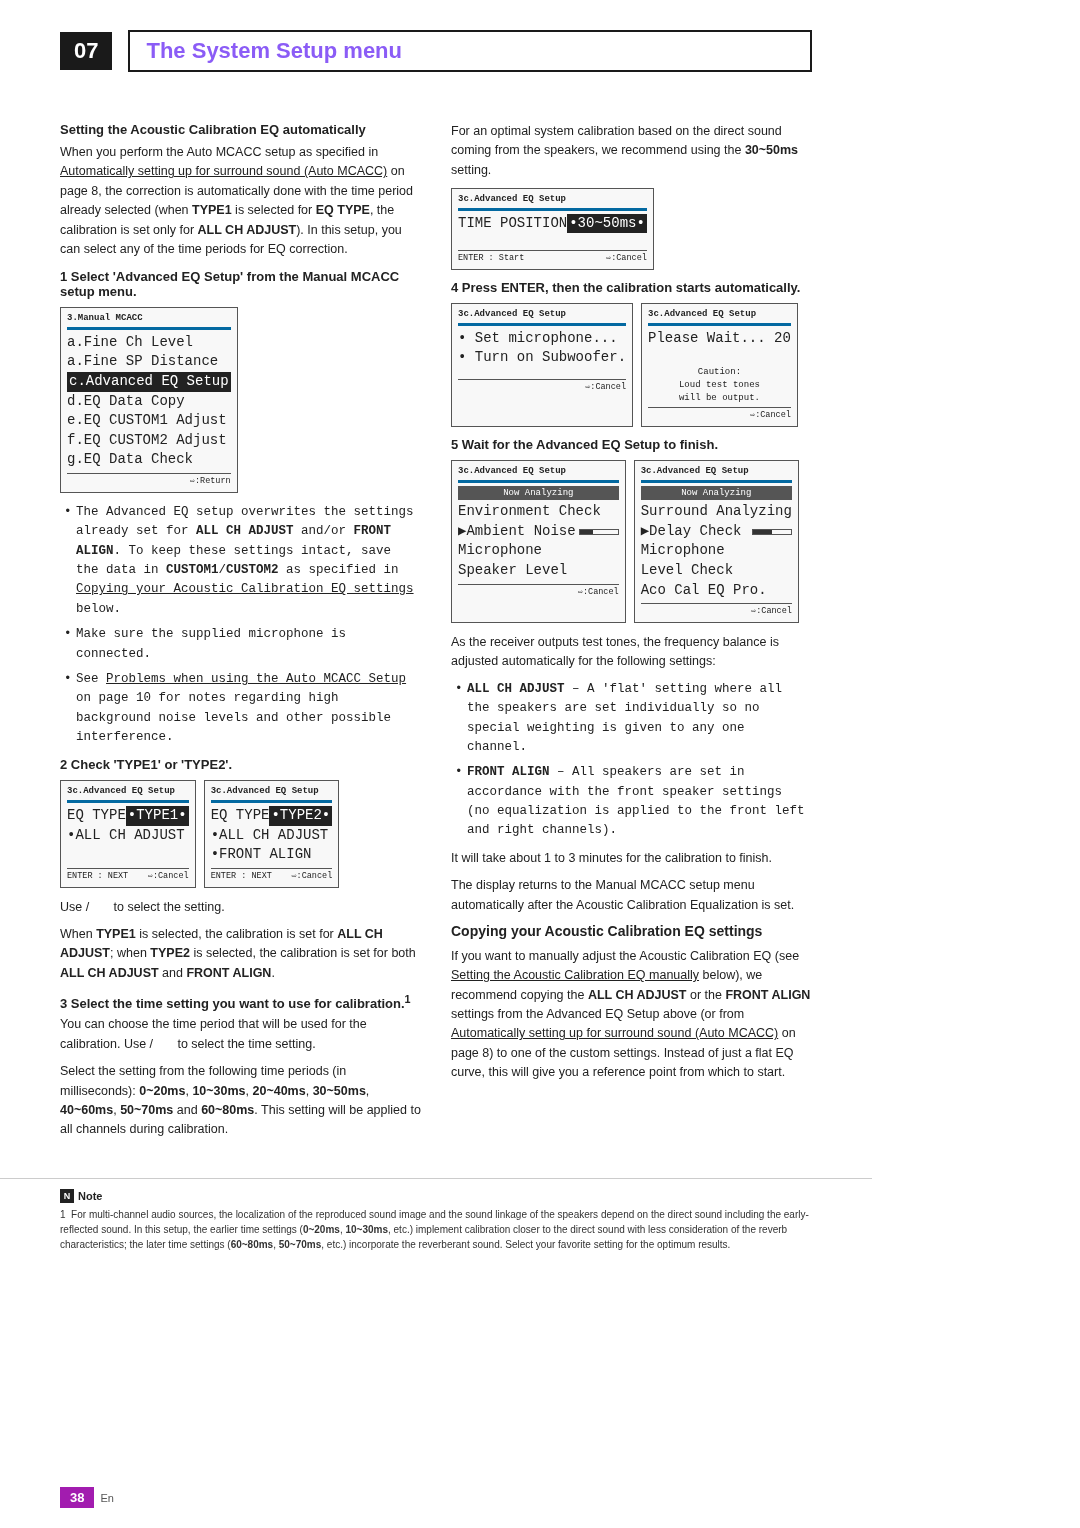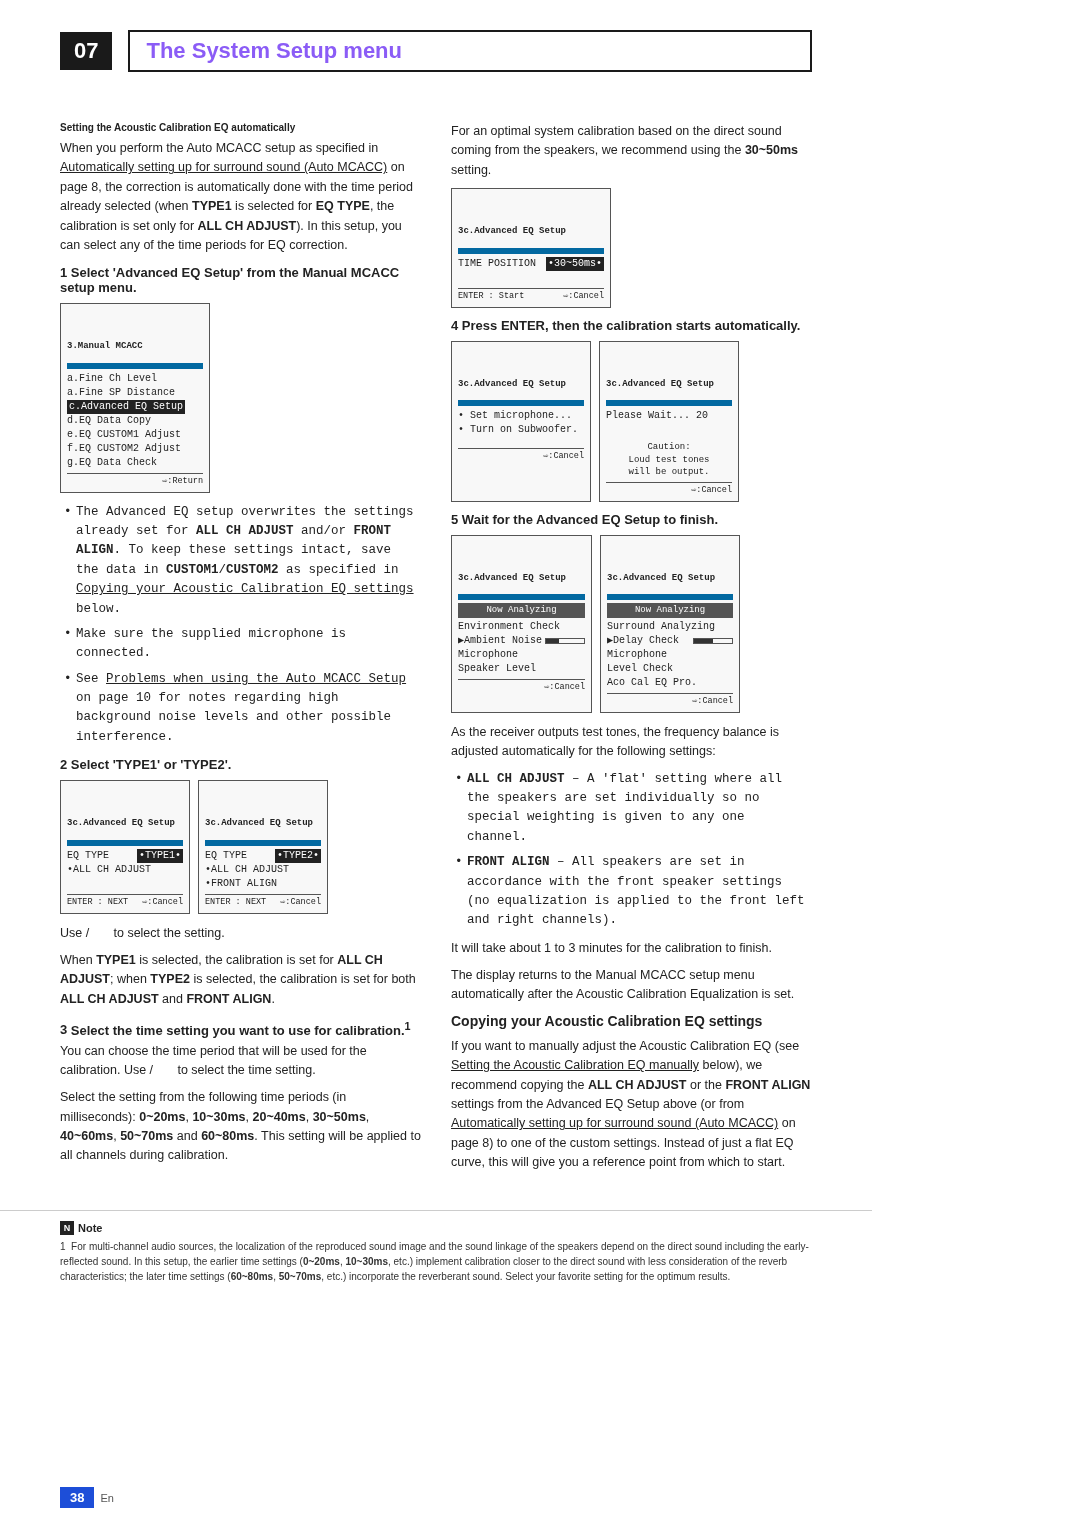--- a/index.html
+++ b/index.html
@@ -64,21 +64,21 @@
       max-width: 480px;
     }
 
     .right-column {
       flex: 1;
       max-width: 480px;
     }
 
     
     .section-heading {
-      font-size: 10px;
+      font-size: 13px;
       font-weight: bold;
       margin-bottom: 6px;
     }
 
     .section-heading-large {
       font-size: 14px;
       font-weight: bold;
       margin-bottom: 8px;
     }
 
@@ -106,31 +106,30 @@
       padding: 4px 6px;
       font-size: 9.5px;
       font-family: 'Courier New', monospace;
       min-width: 110px;
       line-height: 1.4;
     }
 
     .lcd-box .lcd-title {
       font-size: 9px;
       font-weight: bold;
-      border-bottom: 6px solid #0369a1;
+      border-bottom: 3px solid #0369a1;
       margin-bottom: 3px;
-      padding-bottom: 10px;
-      margin-top: 32px;
+      padding-bottom: 2px;
     }
 
     .lcd-box .lcd-row {
       display: flex;
       justify-content: space-between;
       align-items: center;
-      font-size: 10px;
+      font-size: 14px;
     }
 
     .lcd-box .lcd-row .selected {
       background: #222;
       color: #fff;
       padding: 0 2px;
     }
 
     .lcd-box .lcd-footer {
       border-top: 1px solid #555;
@@ -201,21 +200,21 @@
     .page-footer {
       position: absolute;
       bottom: 20px;
       left: 60px;
       display: flex;
       align-items: center;
       gap: 6px;
     }
 
     .page-number-box {
-      background: #1d4ed8;
+      background: #a21caf;
       color: #fff;
       font-size: 13px;
       font-weight: bold;
       padding: 3px 10px;
     }
 
     .lang-label {
       font-size: 11px;
       color: #555;
     }
@@ -292,21 +291,21 @@
         <li>
           Make sure the supplied microphone is connected.
         </li>
         <li>
           See <span class="underline">Problems when using the Auto MCACC Setup</span> on page 10 for notes regarding high background noise levels and other possible interference.
         </li>
       </ul>
 
       <div class="numbered-step">
         <span class="step-num">2</span>
-        <span class="bold">  Select 'TYPE1' or 'TYPE2'.</span>
+        <span class="bold">  Check 'TYPE1' or 'TYPE2'.</span>
       </div>
 
       <div class="lcd-container">
         <div class="lcd-box" style="min-width:130px;">
           <div class="lcd-title">3c.Advanced EQ Setup</div>
           <div class="lcd-row">
             <span>EQ TYPE</span>
             <span class="selected">•TYPE1•</span>
           </div>
           <div class="lcd-row">•ALL CH ADJUST</div>

